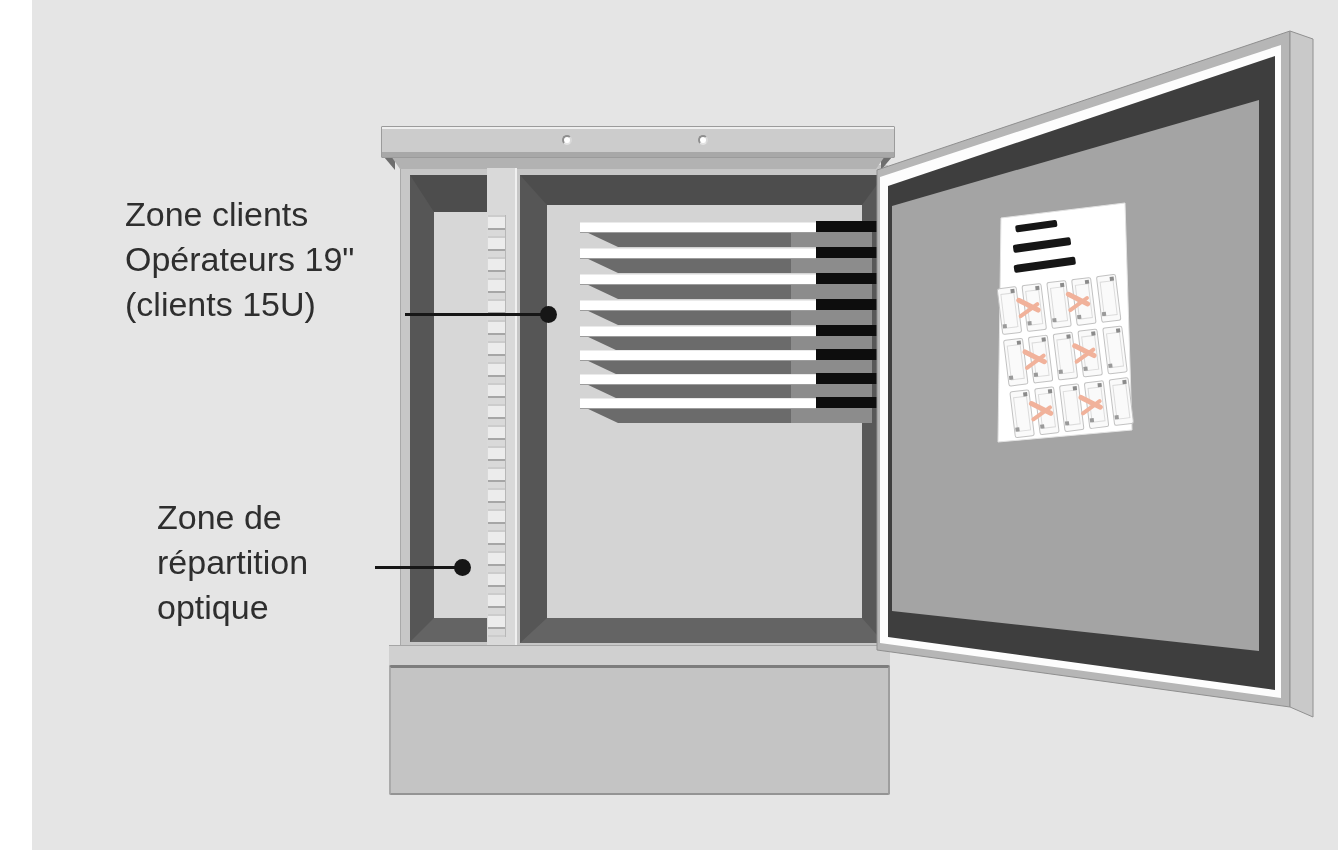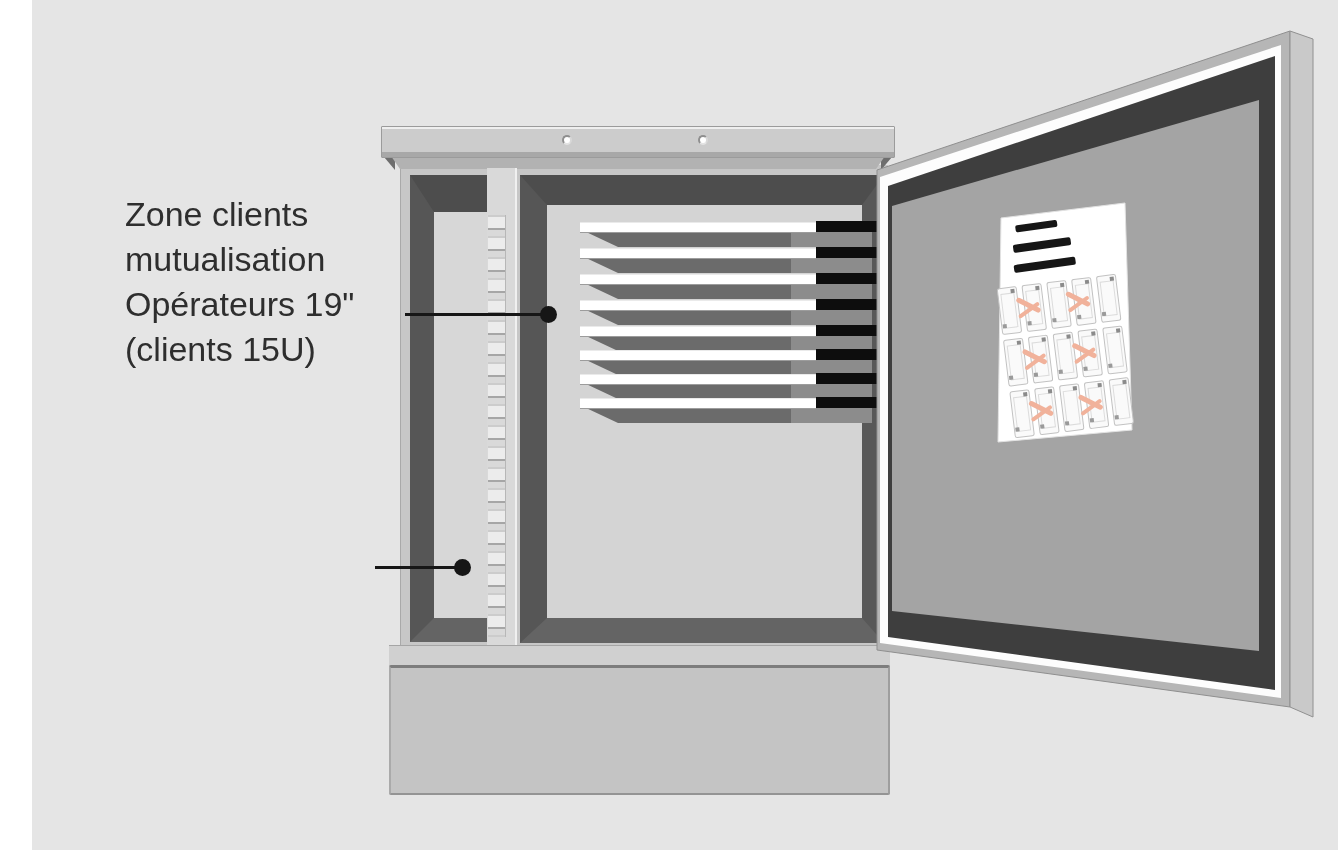--- a/index.html
+++ b/index.html
@@ -92,23 +92,27 @@
   }
   .door-svg{position:absolute;left:0;top:0;width:1338px;height:850px;z-index:5;}
 </style>
 </head>
 <body>
 
 <div class="canvas">
 
   <div class="label label-1">
     <span>Zone clients</span>
-    <span>mutualisation</span>
     <span>Opérateurs 19"</span>
     <span>(clients 15U)</span>
+  </div>
+  <div class="label label-2">
+    <span>Zone de</span>
+    <span>répartition</span>
+    <span>optique</span>
   </div>
 
   <div class="callout-line line-1">
     <i class="dot"></i>
   </div>
   <div class="callout-line line-2">
     <i class="dot"></i>
   </div>
 
   <div class="abs body"></div>

